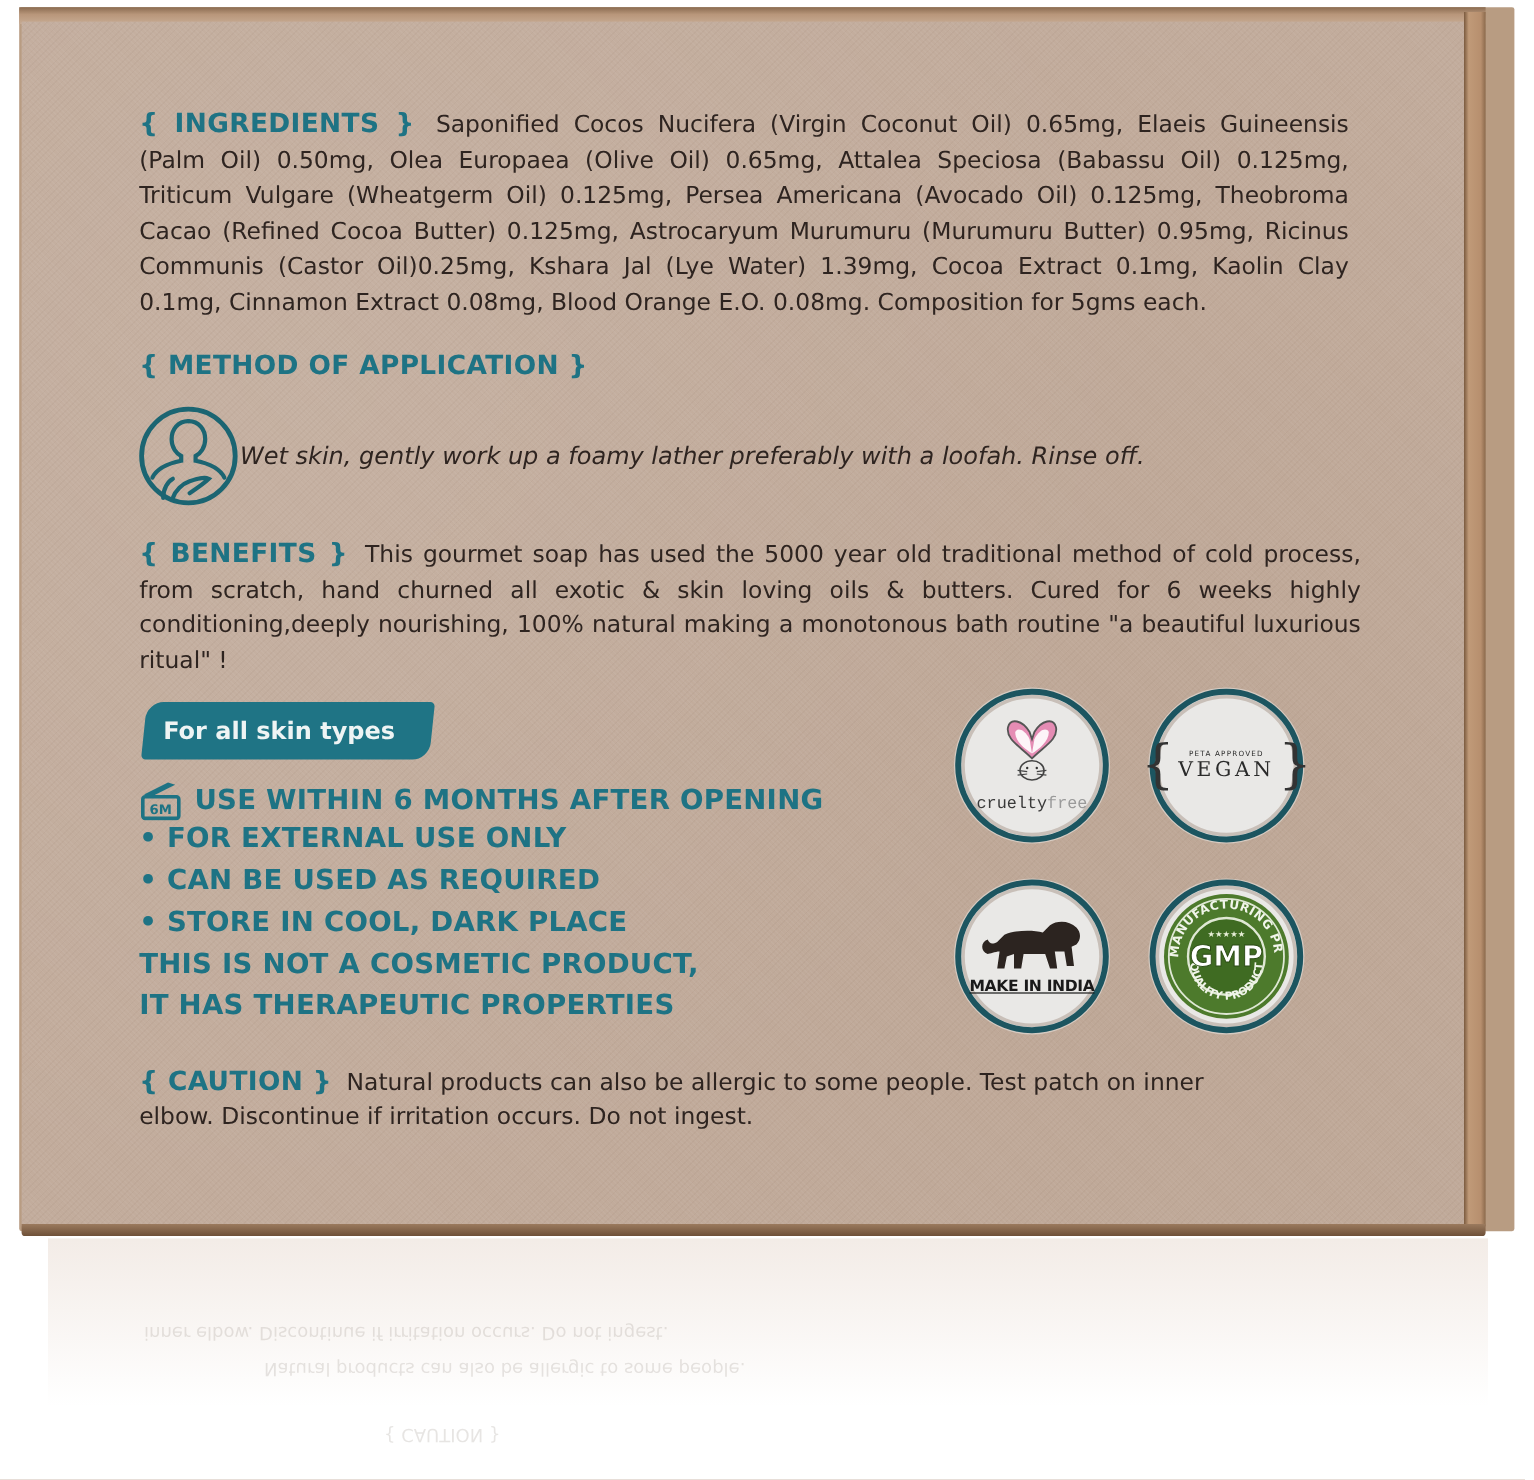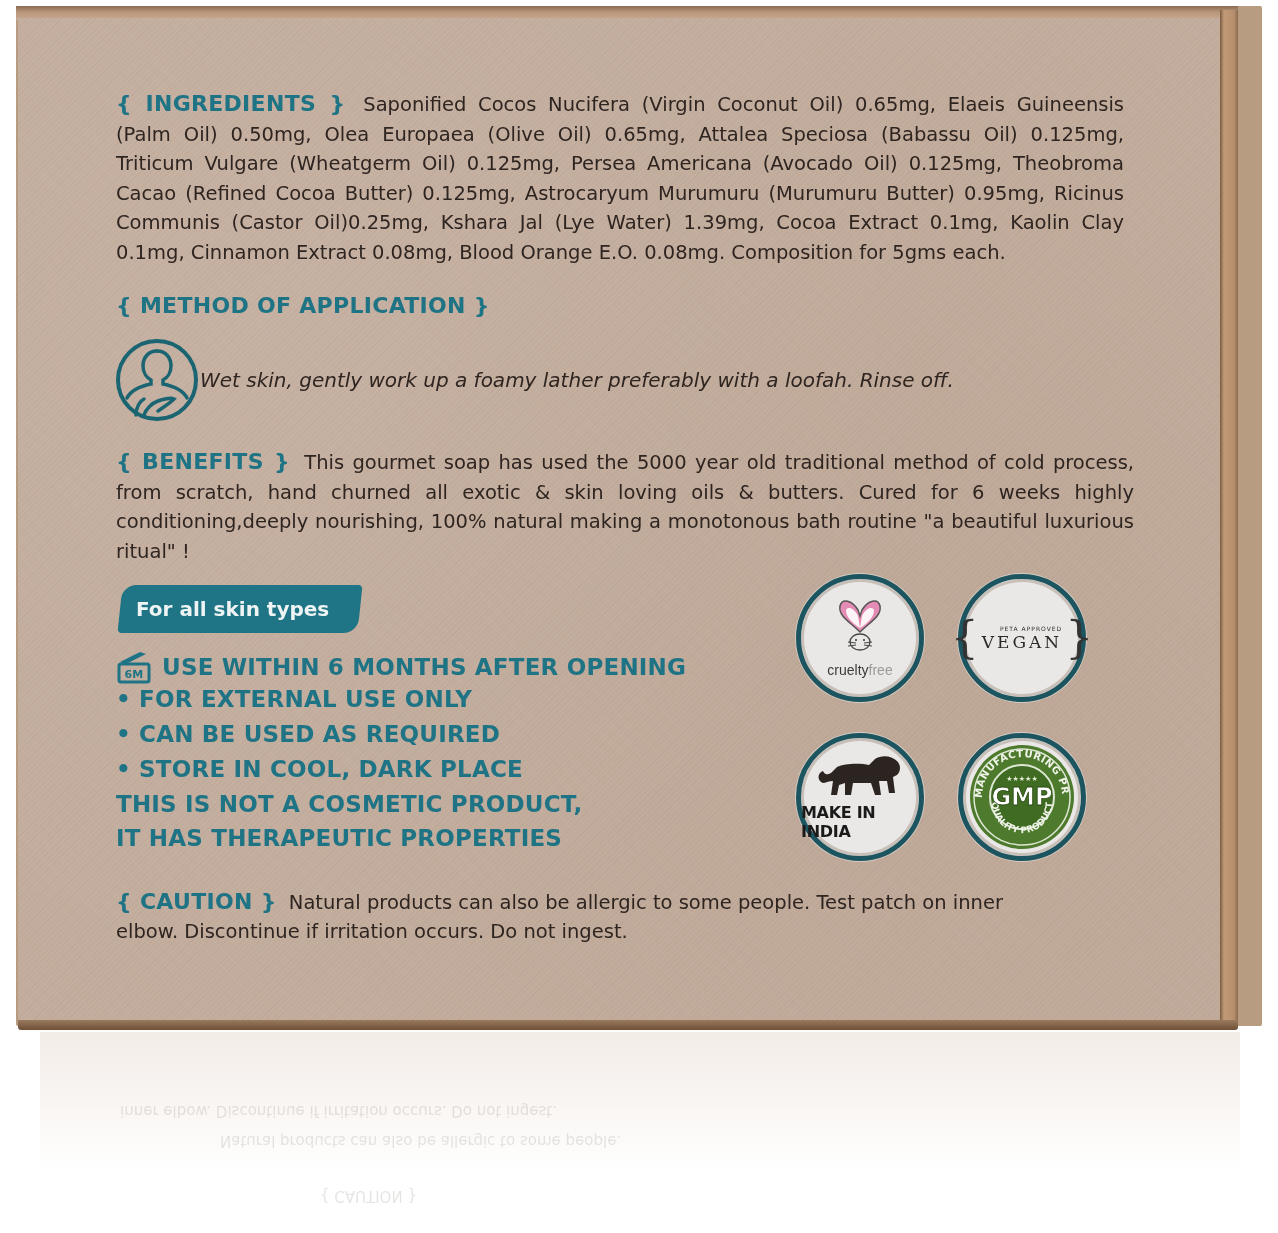--- a/index.html
+++ b/index.html
@@ -91,28 +91,28 @@
     border: 5px solid #1c5560; box-sizing: border-box;
     background: #e9e8e6;
     box-shadow: 0 0 0 3px #c8bfb8 inset, 0 0 0 1px #d6cbc2;
     display: flex; flex-direction: column; align-items: center; justify-content: center;
   }
   #badge-cruelty { left: 796px; top: 574px; }
   #badge-vegan { left: 958px; top: 574px; }
   #badge-india { left: 796px; top: 733px; }
   #badge-gmp { left: 958px; top: 733px; }
 
-  .cf-text { font-family: Liberation Sans, sans-serif; font-size: 14px; color: #3a3a3a; margin-top: 2px; }
+  .cf-text { font-family: Liberation Mono, monospace; font-size: 14px; color: #3a3a3a; margin-top: 2px; }
   .cf-text .free { color: #9a9a9a; }
   .vegan-wrap { display: flex; align-items: center; color: #2a2a2a; }
   .vegan-brace { font-family: "DejaVu Serif", serif; font-size: 44px; font-weight: 100; line-height: 1; color: #333; }
-  .vegan-inner { display: flex; flex-direction: column; align-items: flex-end; margin: 0 3px; }
+  .vegan-inner { display: flex; flex-direction: column; align-items: center; margin: 0 3px; }
   .vegan-small { font-size: 6px; letter-spacing: 1px; }
   .vegan-big { font-family: "DejaVu Serif", serif; font-size: 17px; letter-spacing: 3px; }
-  .india-text { font-weight: bold; font-size: 16px; color: #1a1a1a; letter-spacing: -0.3px; margin-top: 4px; }
+  .india-text { font-weight: bold; font-size: 13px; color: #1a1a1a; letter-spacing: -0.3px; margin-top: 4px; text-decoration: underline; }
 
   #caution { left: 116px; top: 887px; width: 910px; font-size: 19.5px; line-height: 29px; text-align: left; }
 </style>
 </head>
 <body>
 
 <div class="box-back"></div>
 <div class="box-edge-top"></div>
 <div class="box-edge-right"></div>
 <div class="panel"></div>

